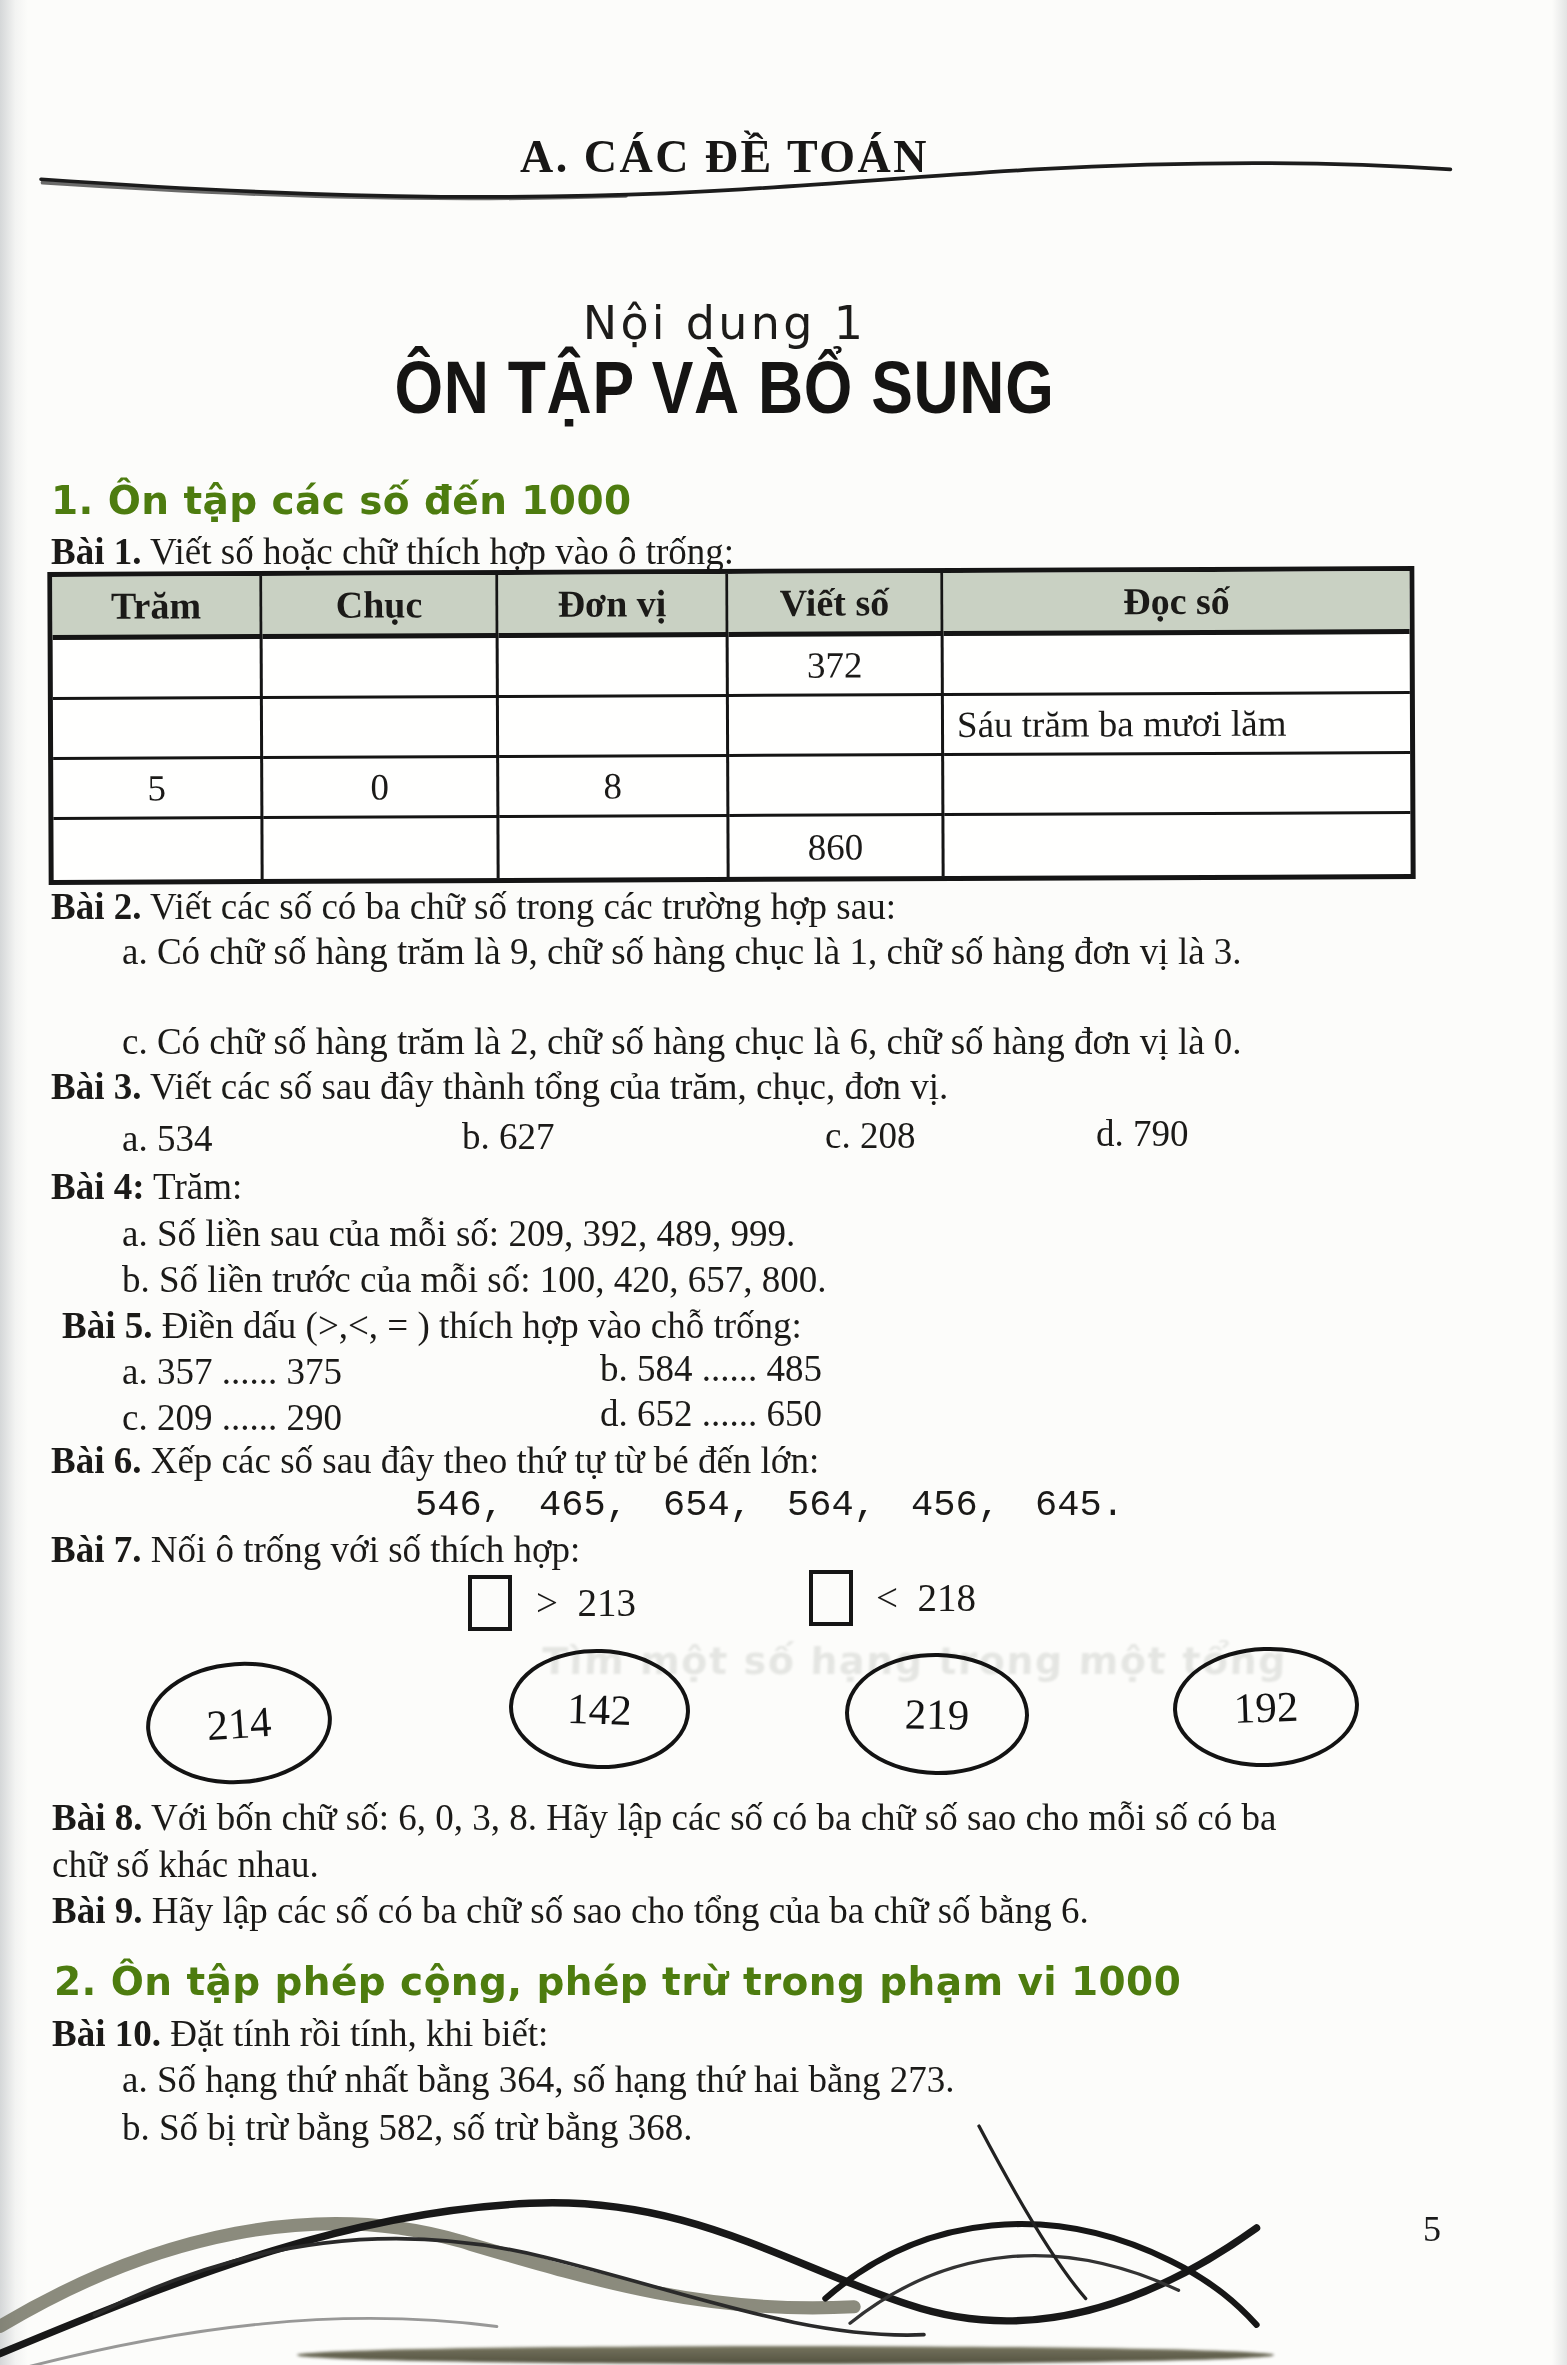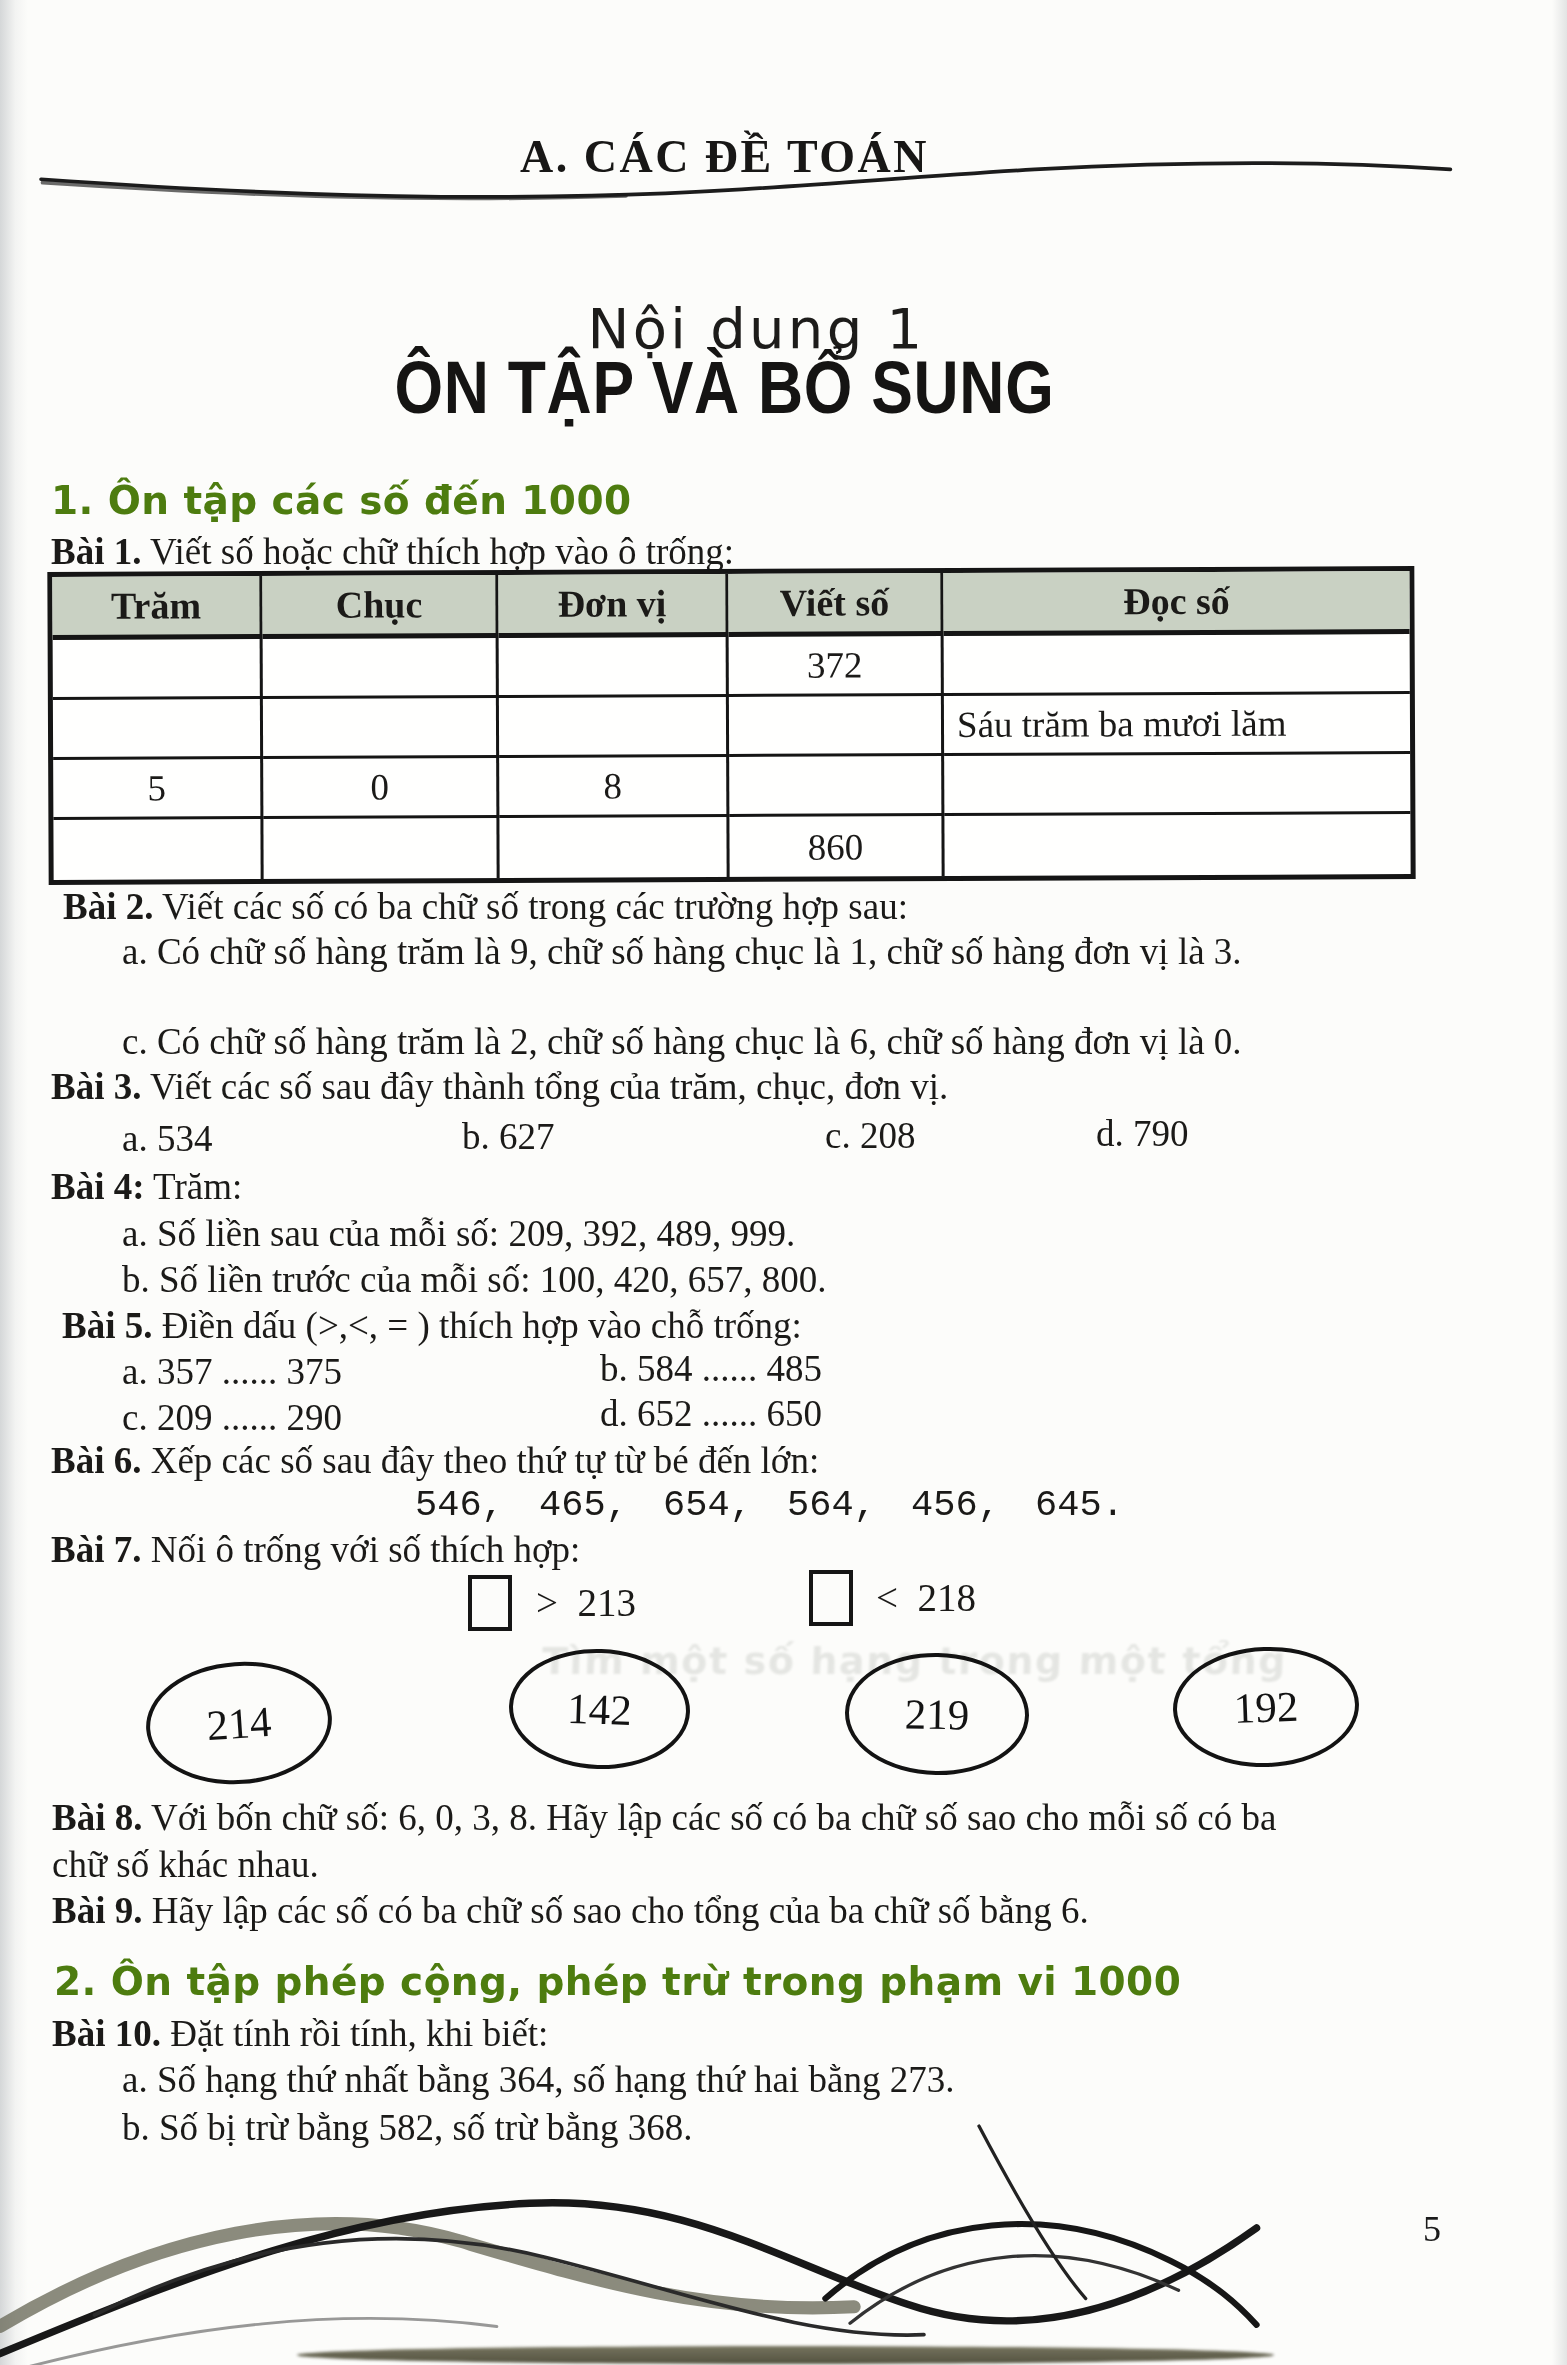--- a/index.html
+++ b/index.html
@@ -10,21 +10,21 @@
   
   .edge-left{left:0;top:0;width:28px;height:2366px;
     background:linear-gradient(90deg,rgba(165,170,175,.45),rgba(200,203,206,.18) 55%,rgba(255,255,255,0));}
   .edge-right{right:0;top:0;width:15px;height:2366px;
     background:linear-gradient(270deg,rgba(180,183,186,.35),rgba(255,255,255,0));}
   
   .run-head{left:0;top:130px;width:1449px;text-align:center;
     font-weight:bold;font-size:46px;letter-spacing:2.5px;color:#181716;}
   
   .unit-label{left:0;top:296px;width:1449px;text-align:center;
-    font-family:"DejaVu Sans",sans-serif;font-size:56px;letter-spacing:3.3px;color:#1d1c1a;padding-left:32px;}
+    font-family:"DejaVu Sans",sans-serif;font-size:46px;letter-spacing:3.3px;color:#1d1c1a;}
   .unit-title{left:0;top:347px;width:1449px;text-align:center;
     font-family:"Liberation Sans",sans-serif;font-weight:bold;font-size:71px;letter-spacing:0.8px;
     transform:scale(.88,1.04);color:#151413;}
   .sec-head{font-family:"DejaVu Sans",sans-serif;font-weight:bold;font-size:39px;
     letter-spacing:0.4px;color:#4d7c0f;white-space:nowrap;}
   .line{font-size:37px;line-height:1.2;white-space:nowrap;}
   .lbl{font-weight:bold;}
   
   .tbl{left:48px;top:569px;display:grid;grid-template-columns:210px 236px 230px 215px 466px;
     border:5px solid #151515;background:#fffffe;transform:rotate(-.25deg);}
@@ -96,21 +96,21 @@
     <div class="tc"></div>
     <div class="tc lastcol"></div>
 
     <div class="tc lastrow"></div>
     <div class="tc lastrow"></div>
     <div class="tc lastrow"></div>
     <div class="tc lastrow">860</div>
     <div class="tc lastrow lastcol"></div>
   </div>
 
-  <div class="abs line" style="left:63px;top:885px;text-align:center;">
+  <div class="abs line" style="left:51px;top:885px;text-align:center;">
     <span class="lbl">Bài 2.</span><span> Viết các số có ba chữ số trong các trường hợp sau:</span>
   </div>
   <div class="abs line" style="left:122px;top:930px;">a. Có chữ số hàng trăm là 9, chữ số hàng chục là 1, chữ số hàng đơn vị là 3.</div>
   <div class="abs line" style="left:122px;top:1020px;">c. Có chữ số hàng trăm là 2, chữ số hàng chục là 6, chữ số hàng đơn vị là 0.</div>
 
   <div class="abs line" style="left:51px;top:1065px;">
     <span class="lbl">Bài 3.</span><span> Viết các số sau đây thành tổng của trăm, chục, đơn vị.</span>
   </div>
   <div class="abs line" style="left:122px;top:1117px;">a. 534</div>
   <div class="abs line" style="left:462px;top:1115px;">b. 627</div>

